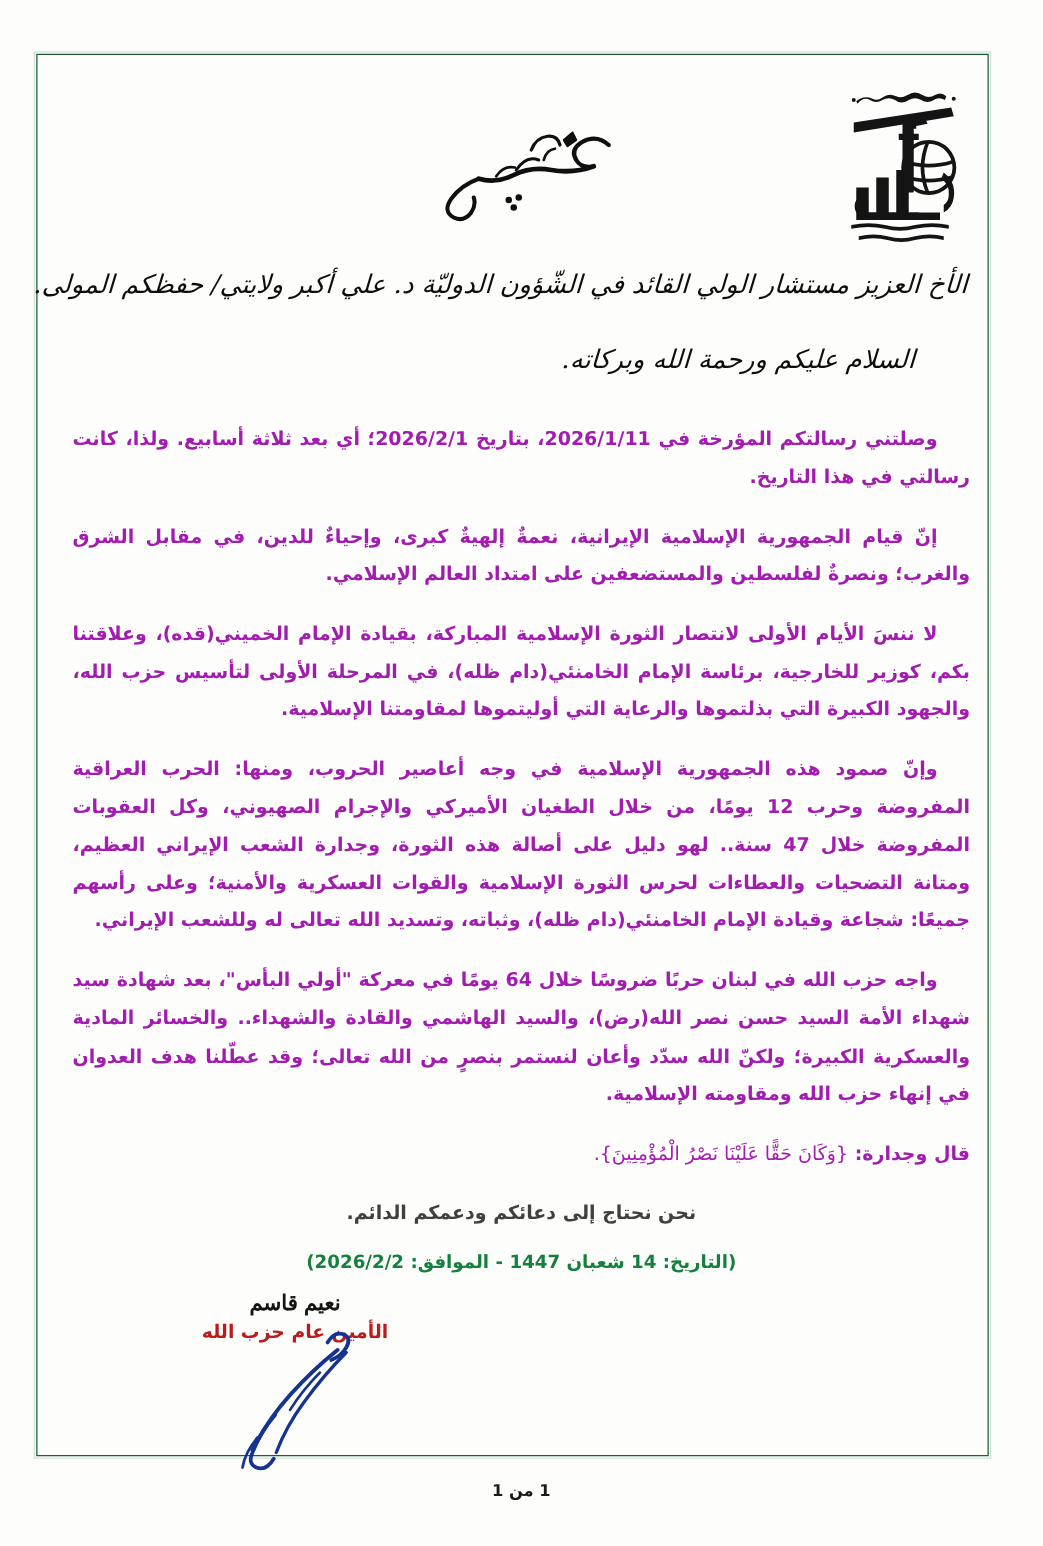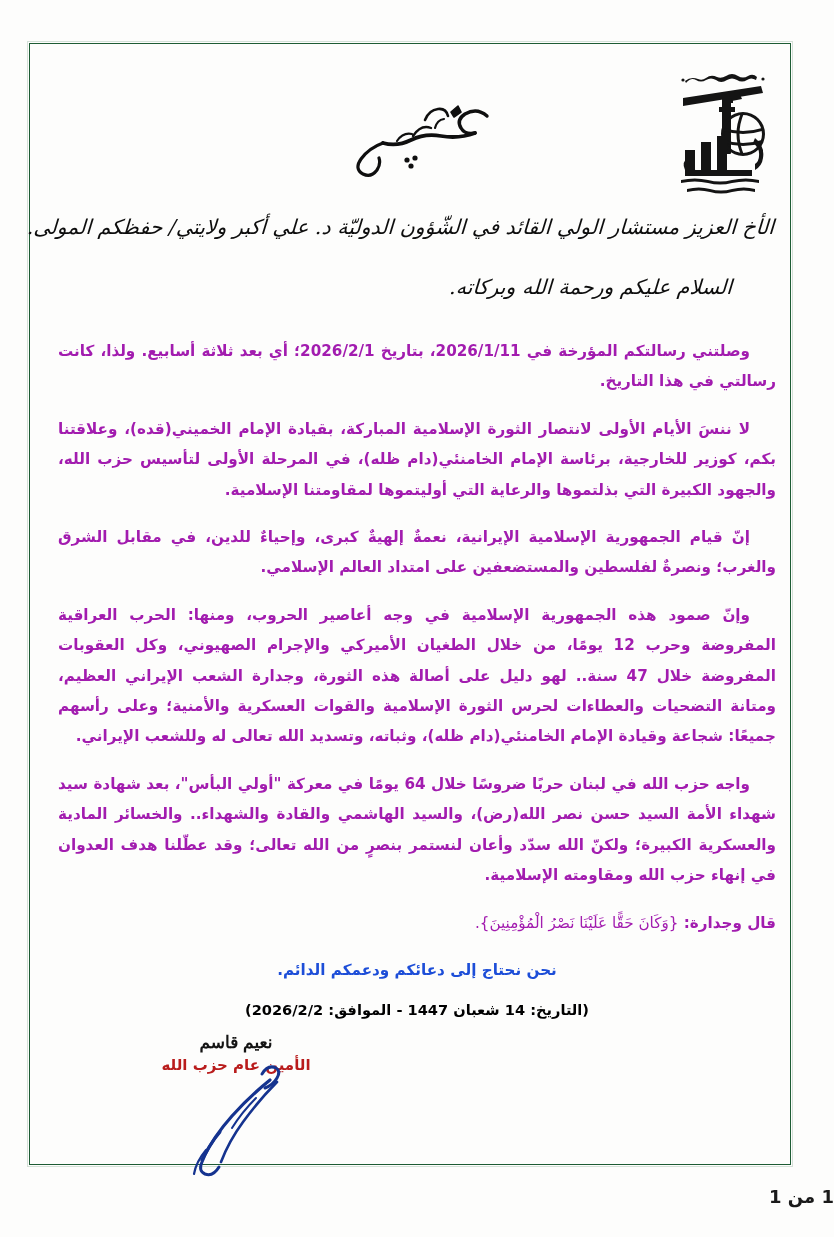--- a/index.html
+++ b/index.html
@@ -122,30 +122,30 @@
     font-weight: 400;
   }
 
   .closing {
     margin: 2px 0 0 0;
     padding-right: 0;
     text-align: center;
     font-family: "DejaVu Sans", "Liberation Sans", sans-serif;
     font-size: 15.2px;
     font-weight: 600;
-    color: #1d4ed8;
+    color: #404040;
     line-height: 2.0;
   }
   .datestamp {
     margin: 16px 0 0 0;
     text-align: center;
     font-family: "DejaVu Sans", "Liberation Sans", sans-serif;
     font-size: 14.6px;
     font-weight: 600;
-    color: #000000;
+    color: #15803d;
   }
 
   
   .sigblock {
     position: absolute;
     left: 96px;
     top: 1032px;
     width: 280px;
     text-align: center;
   }
@@ -173,22 +173,23 @@
     pointer-events: none;
   }
   .sig-ink svg { display:block; width:100%; height:100%; }
 
   
   .footer {
     position: absolute;
     left: 0;
     right: 0;
     top: 1186px;
-    font-family: "DejaVu Sans", "Liberation Sans", sans-serif;
-    font-size: 18px;
+    text-align: center;
+    font-family: "DejaVu Sans", "Liberation Sans", sans-serif;
+    font-size: 13px;
     font-weight: 700;
     color: #1a1a1a;
   }
 </style>
 </head>
 <body>
 
 <div class="page">
 
   <div class="frame"></div>
@@ -246,22 +247,22 @@
   </div>
 
   <div class="salutation">
     <div class="salut-line-1">الأخ العزيز مستشار الولي القائد في الشّؤون الدوليّة د. علي أكبر ولايتي/ حفظكم المولى.</div>
     <div class="salut-line-2">السلام عليكم ورحمة الله وبركاته.</div>
   </div>
 
   <div class="body-area">
 
     <p class="para">وصلتني رسالتكم المؤرخة في 2026/1/11، بتاريخ 2026/2/1؛ أي بعد ثلاثة أسابيع. ولذا، كانت رسالتي في هذا التاريخ.</p>
+    <p class="para">إنّ قيام الجمهورية الإسلامية الإيرانية، نعمةٌ إلهيةٌ كبرى، وإحياءٌ للدين، في مقابل الشرق والغرب؛ ونصرةٌ لفلسطين والمستضعفين على امتداد العالم الإسلامي.</p>
     <p class="para">لا ننسَ الأيام الأولى لانتصار الثورة الإسلامية المباركة، بقيادة الإمام الخميني(قده)، وعلاقتنا بكم، كوزير للخارجية، برئاسة الإمام الخامنئي(دام ظله)، في المرحلة الأولى لتأسيس حزب الله، والجهود الكبيرة التي بذلتموها والرعاية التي أوليتموها لمقاومتنا الإسلامية.</p>
-    <p class="para">إنّ قيام الجمهورية الإسلامية الإيرانية، نعمةٌ إلهيةٌ كبرى، وإحياءٌ للدين، في مقابل الشرق والغرب؛ ونصرةٌ لفلسطين والمستضعفين على امتداد العالم الإسلامي.</p>
     <p class="para">وإنّ صمود هذه الجمهورية الإسلامية في وجه أعاصير الحروب، ومنها: الحرب العراقية المفروضة وحرب 12 يومًا، من خلال الطغيان الأميركي والإجرام الصهيوني، وكل العقوبات المفروضة خلال 47 سنة.. لهو دليل على أصالة هذه الثورة، وجدارة الشعب الإيراني العظيم، ومتانة التضحيات والعطاءات لحرس الثورة الإسلامية والقوات العسكرية والأمنية؛ وعلى رأسهم جميعًا: شجاعة وقيادة الإمام الخامنئي(دام ظله)، وثباته، وتسديد الله تعالى له وللشعب الإيراني.</p>
     <p class="para">واجه حزب الله في لبنان حربًا ضروسًا خلال 64 يومًا في معركة "أولي البأس"، بعد شهادة سيد شهداء الأمة السيد حسن نصر الله(رض)، والسيد الهاشمي والقادة والشهداء.. والخسائر المادية والعسكرية الكبيرة؛ ولكنّ الله سدّد وأعان لنستمر بنصرٍ من الله تعالى؛ وقد عطّلنا هدف العدوان في إنهاء حزب الله ومقاومته الإسلامية.</p>
 
     <p class="para no-indent" style="text-align:center;">
       <span>قال وجدارة:</span>
       <span class="verse">{وَكَانَ حَقًّا عَلَيْنَا نَصْرُ الْمُؤْمِنِينَ}.</span>
     </p>
 
     <p class="closing">نحن نحتاج إلى دعائكم ودعمكم الدائم.</p>
 

